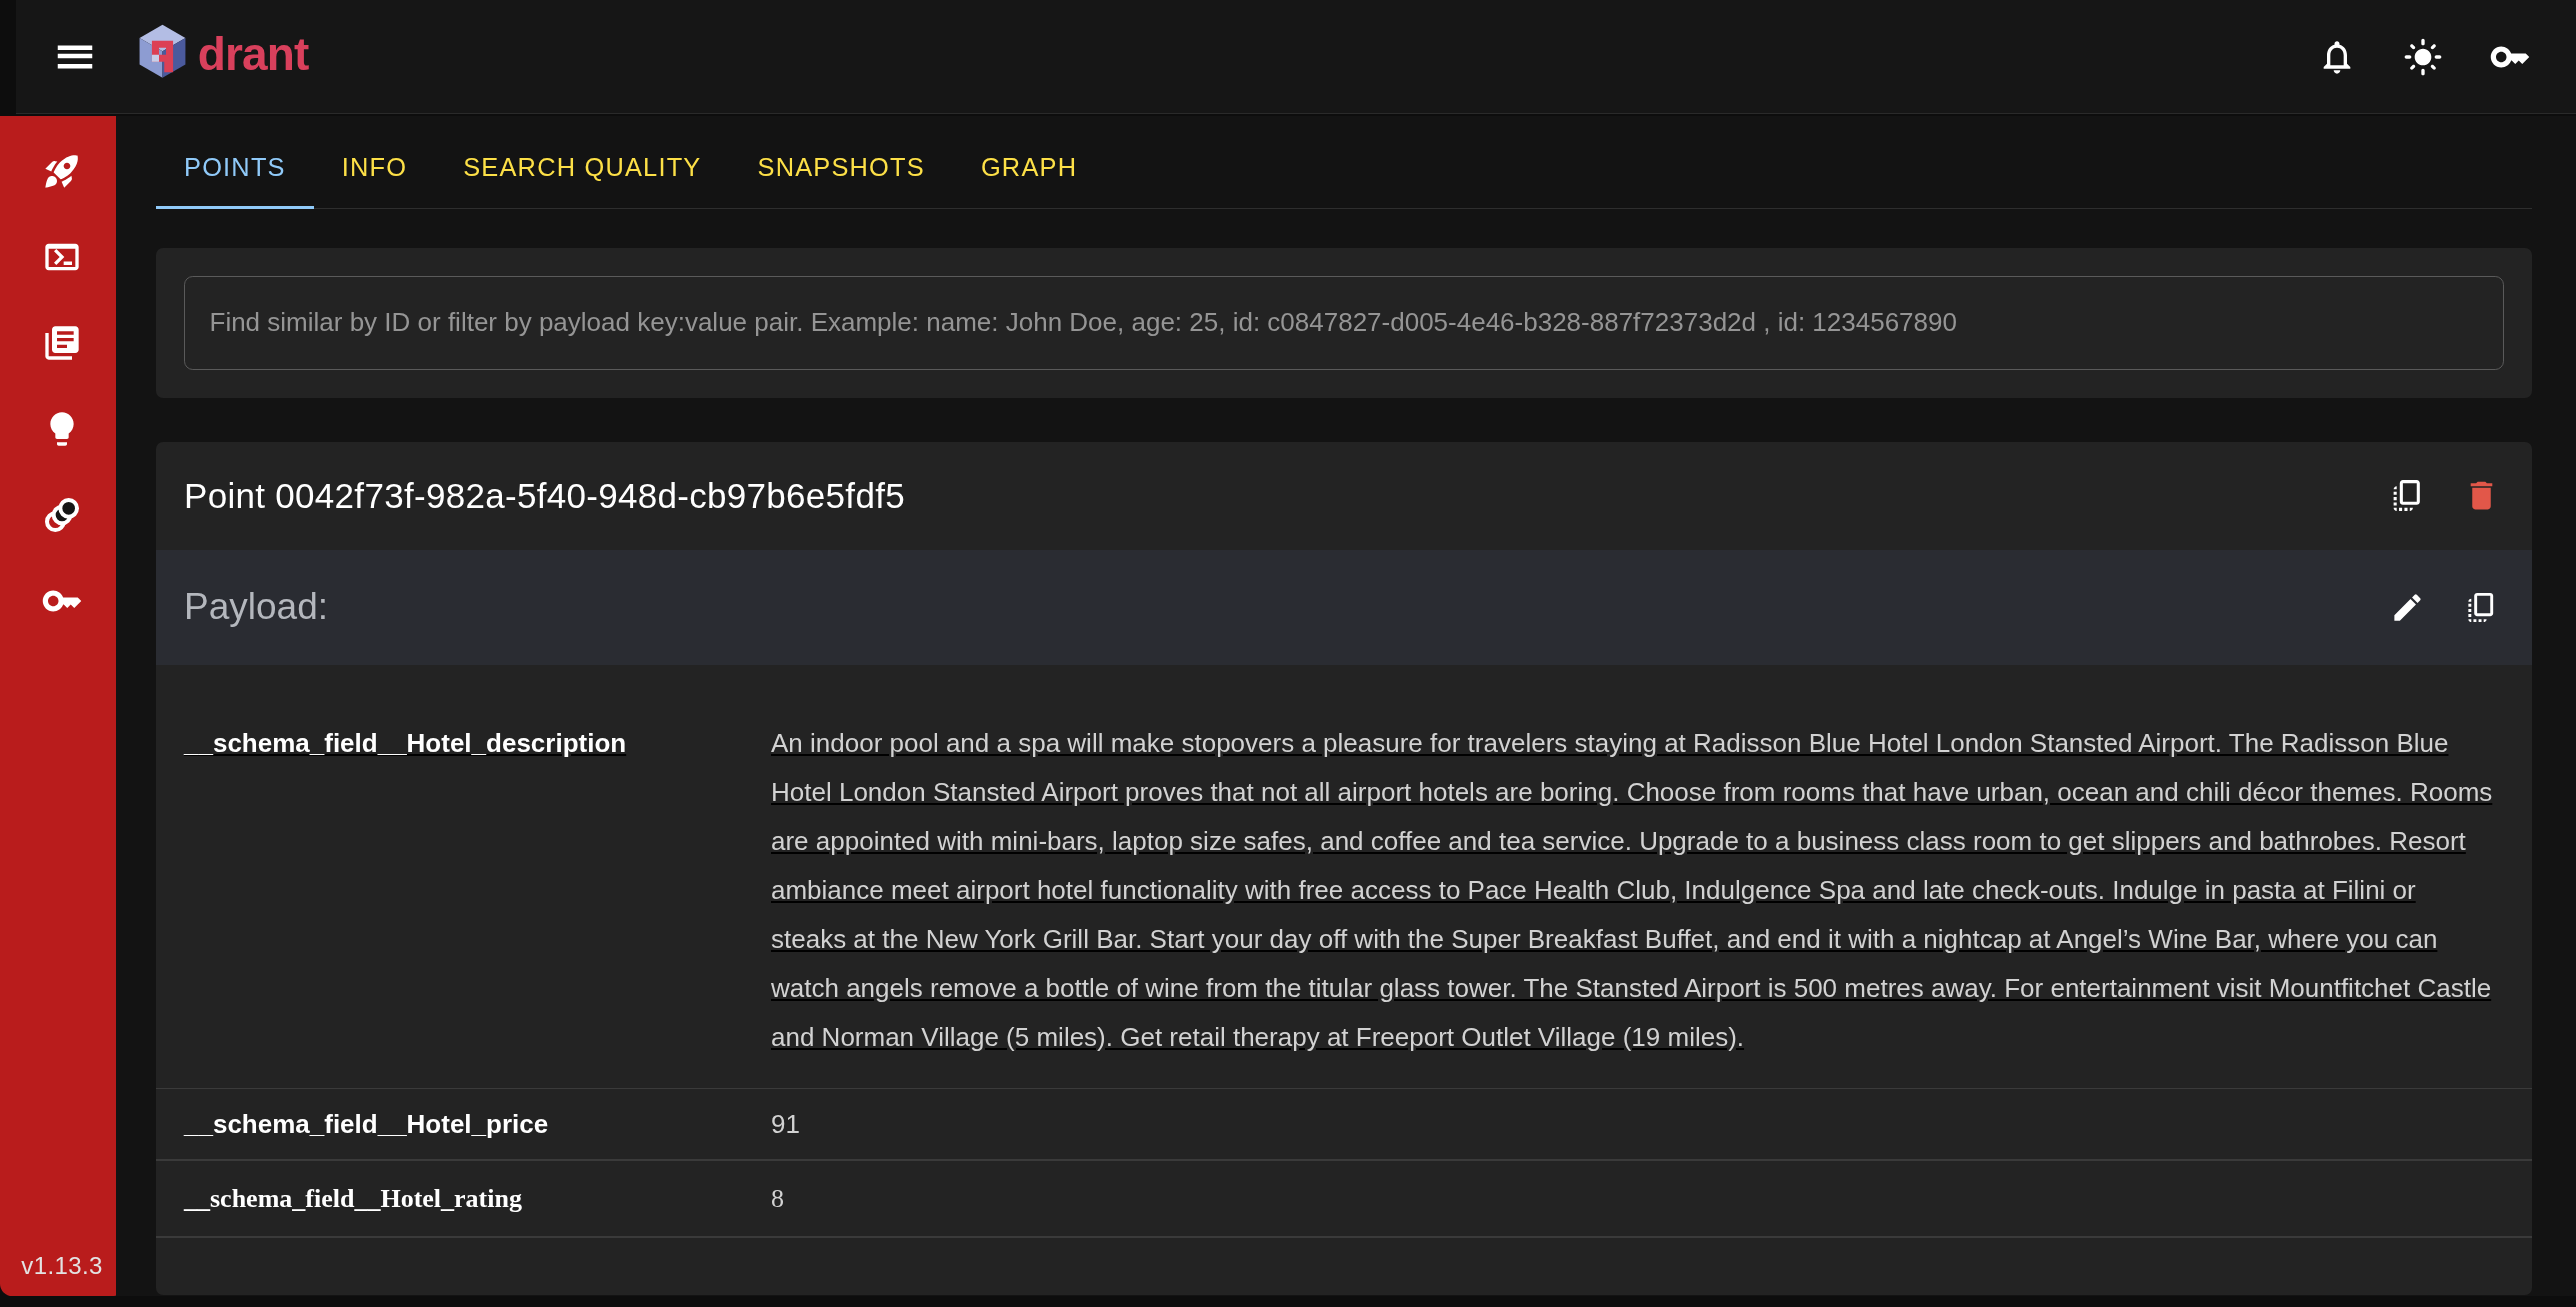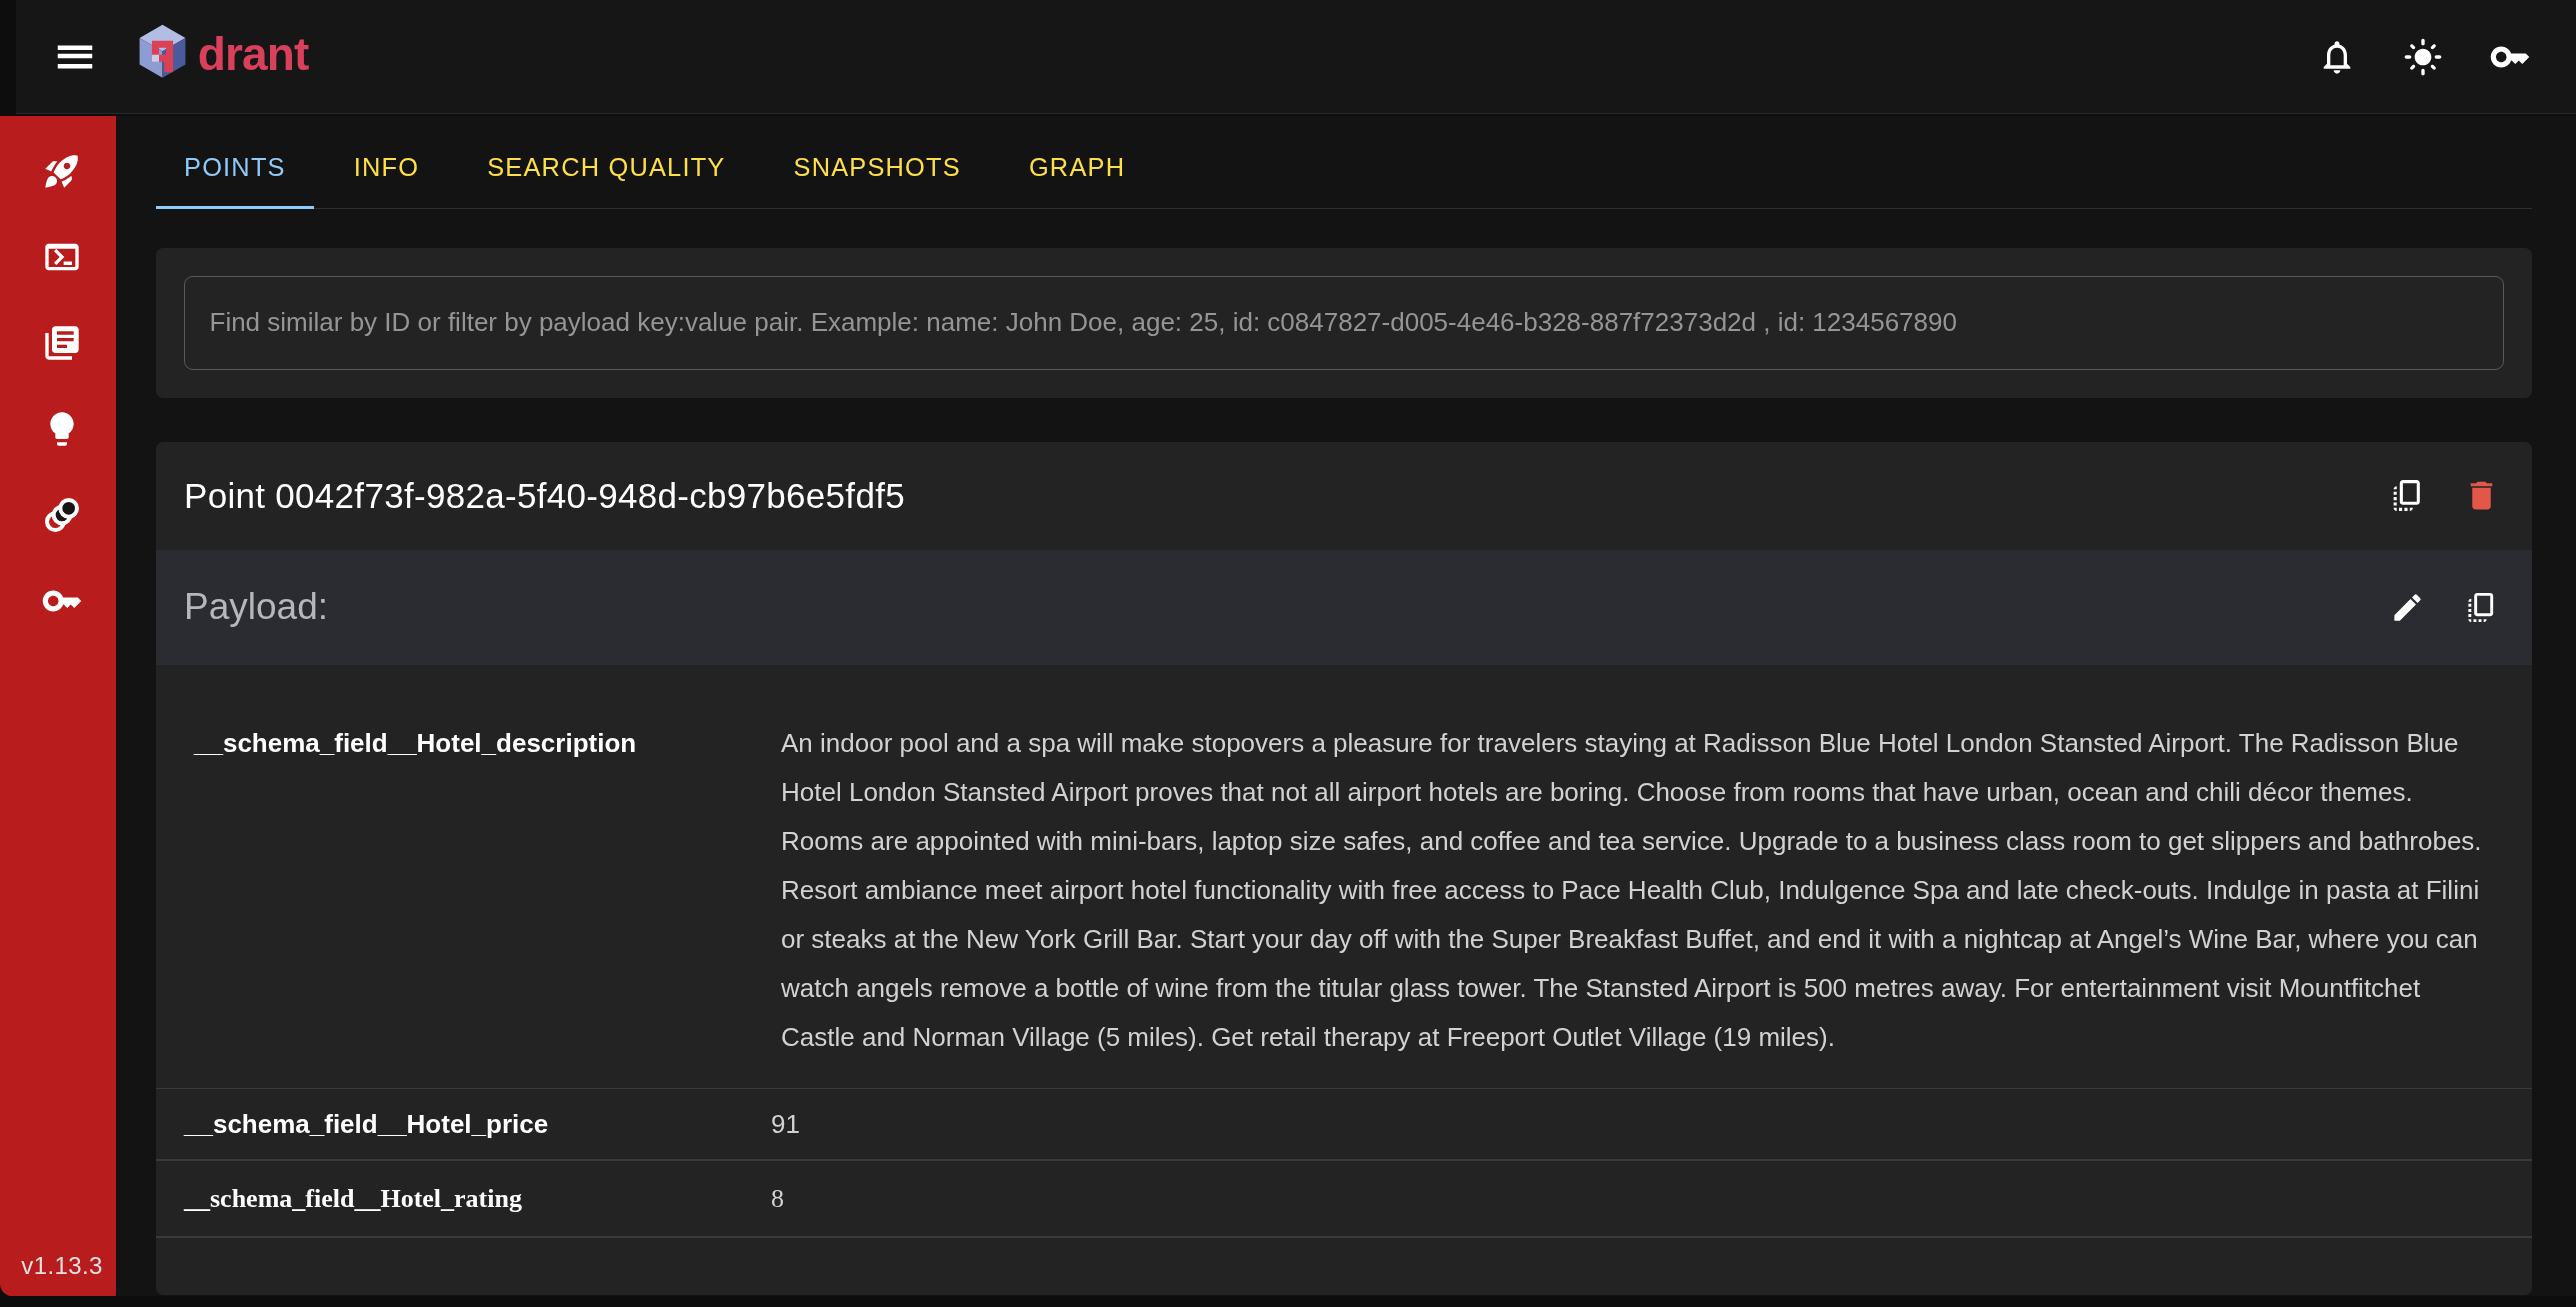--- a/index.html
+++ b/index.html
@@ -26,21 +26,21 @@
   .side-btn { width:61px; height:40px; margin-bottom:46px; display:flex;
               align-items:center; justify-content:center; background:none; border:none; cursor:pointer; }
   .version { position:absolute; bottom:16px; width:100%; text-align:center;
              font-size:24px; color:#e3e3e3; letter-spacing:0.4px; }
 
   
   .main { position:absolute; left:116px; top:116px; width:2460px; height:1180px;
           background:#131313; }
 
   .tabs { display:flex; margin:10.5px 0 0 40px; width:2376px; height:82px;
-          border-bottom:1.8px solid #2e2e2e;gap:12px; }
+          border-bottom:1.8px solid #2e2e2e; }
   .tab { position:relative; display:flex; align-items:center; padding:0 28px;
          font-size:25.4px; font-weight:500; letter-spacing:1.2px; color:#fde047;
          text-transform:uppercase; cursor:pointer; background:none; border:none; }
   .tab.active { color:#90caf9; }
   .tab.active::after { content:""; position:absolute; left:0; right:0; bottom:-1.8px;
                        height:3.5px; background:#90caf9; }
 
   .search-card { margin:39px 0 0 40px; width:2376px; height:150px;
                  background:#232323; border-radius:7px; position:relative; }
   .search-input { position:absolute; left:28px; top:28px; width:2320px; height:94px;
@@ -53,21 +53,21 @@
                 background:#232323; border-radius:7px; overflow:hidden; }
   .card-header { height:108px; display:flex; align-items:center; padding:0 32px 0 28px; }
   .point-title { font-size:35px; font-weight:400; color:#ffffff; letter-spacing:0.3px; }
   .header-actions { margin-left:auto; display:flex; align-items:center; gap:37px; }
 
   .payload-bar { height:115px; background:#2a2c32; display:flex; align-items:center;
                  padding:0 33px 0 28px; }
   .payload-label { font-size:37px; color:#b4b7bd; }
   .payload-actions { margin-left:auto; display:flex; align-items:center; gap:39px; }
 
-  .row-desc { display:flex; padding:54px 39px 26px 38px; }
+  .row-desc { display:flex; padding:54px 39px 26px 28px;text-decoration:underline; }
   .field-key { width:587px; flex:0 0 587px; font-size:26px; font-weight:700;
                color:#ffffff; line-height:49px; }
   .field-value { flex:1; font-size:26px; color:#d2d2d2; line-height:49px; }
   .hr { height:1.8px; background:#3a3a3a; }
   .row { display:flex; align-items:center; padding:0 39px 0 28px; }
   .row.price { height:70px; }
   .row.rating { height:75px;font-family:Liberation Serif, serif; }
 
   svg { display:block; }
 </style>

